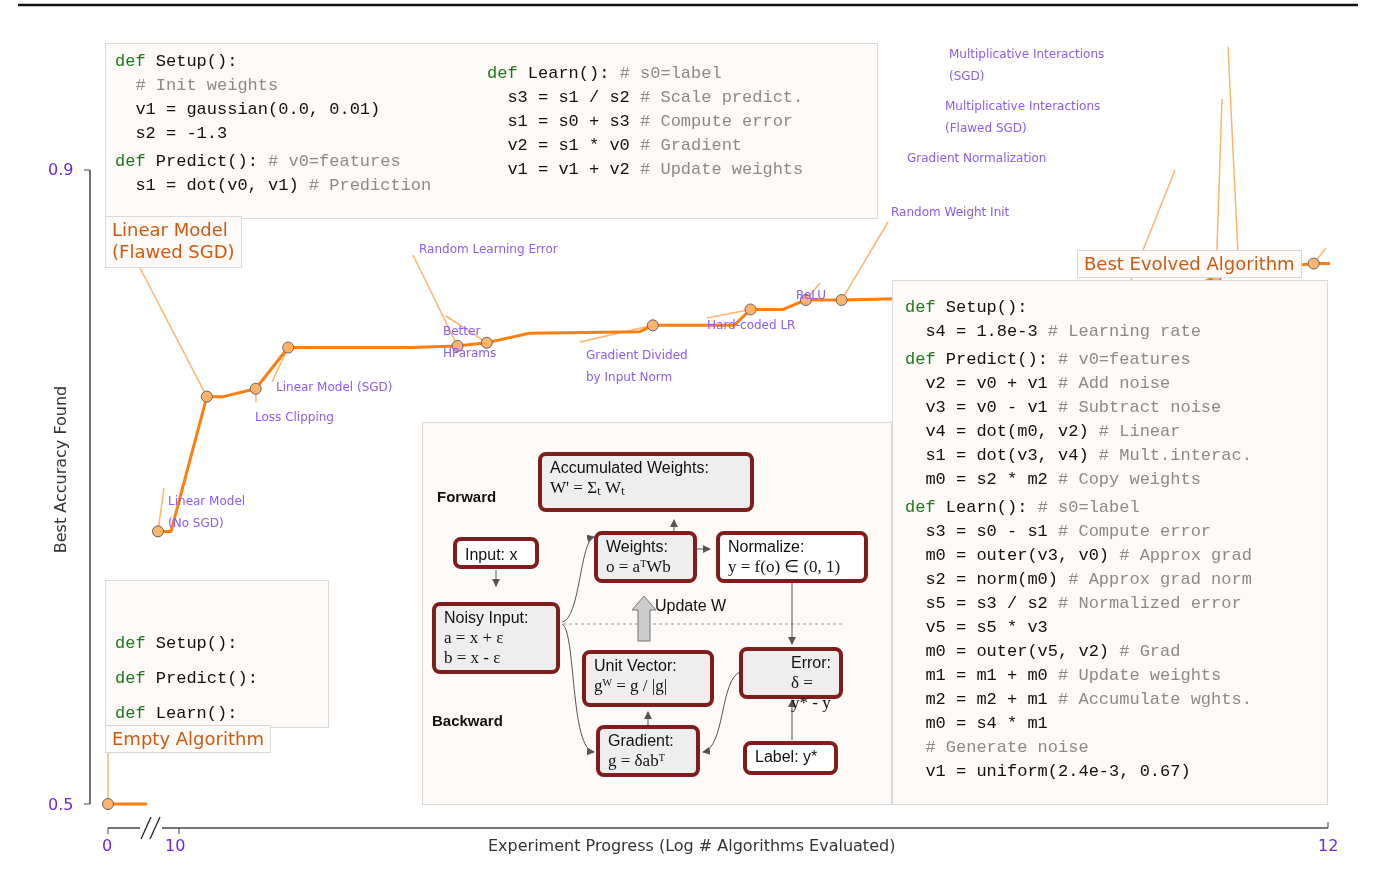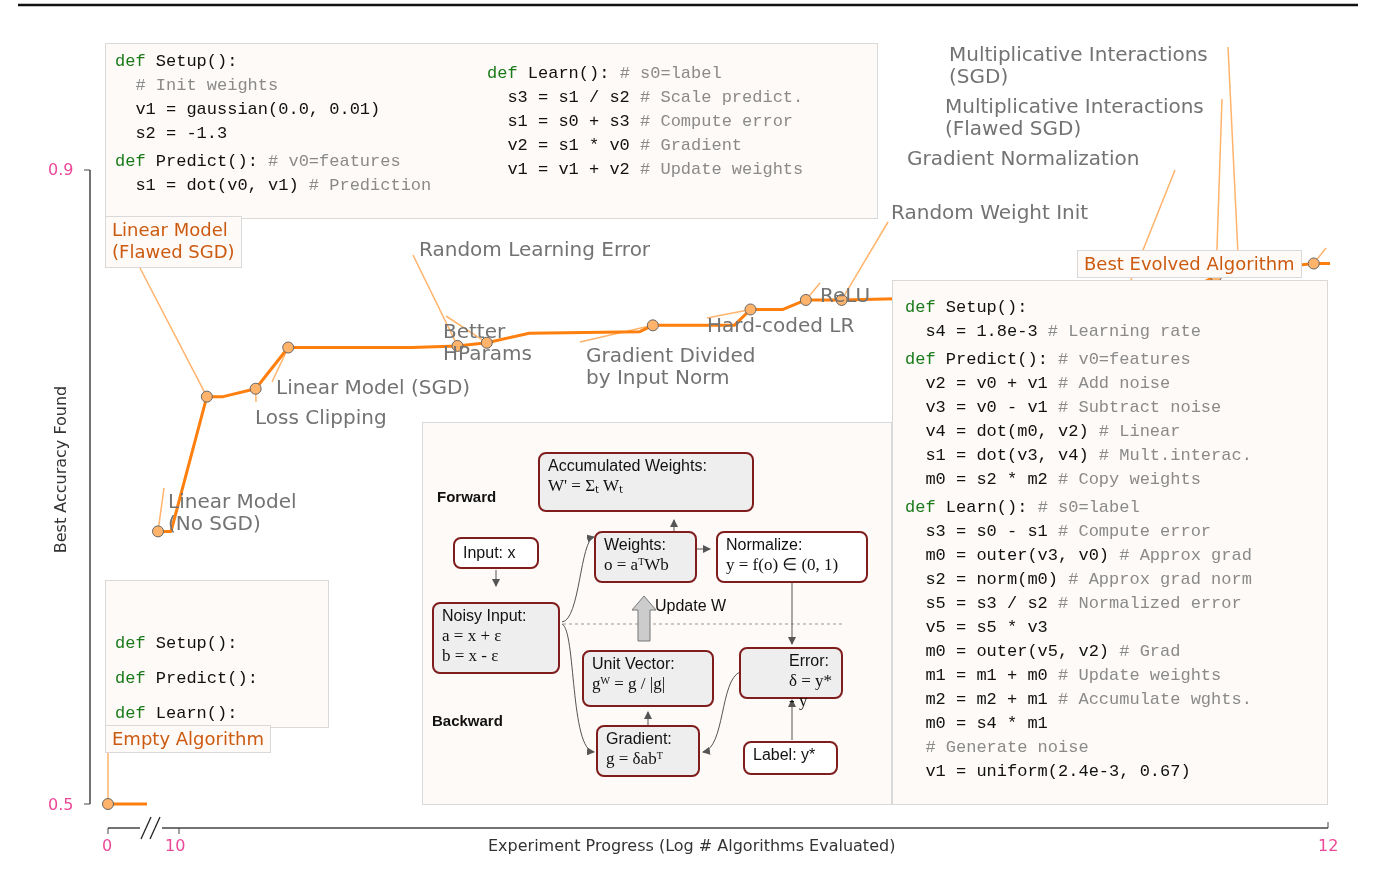--- a/index.html
+++ b/index.html
@@ -2,28 +2,28 @@
 <html><head>
 <meta charset="utf-8">
 <style>
   html, body { margin:0; padding:0; background:#ffffff; }
   body { width:1378px; height:880px; position:relative; overflow:hidden; font-family:"DejaVu Sans", sans-serif; }
   #chart { position:absolute; left:0; top:0; }
   .box { position:absolute; background:#fdfaf7; border:1px solid #d9d9d9; box-sizing:border-box; }
   .code { position:absolute; font-family:"Liberation Mono", "DejaVu Sans Mono", monospace; font-size:17px; line-height:24px; color:#111; white-space:pre; }
   .code .kw { color:#1a7a1a; }
   .code .cm { color:#8a8a8a; }
-  .lbl { position:absolute; color:#737373; font-family:"DejaVu Sans", sans-serif; font-size:20px; line-height:22px; white-space:pre; }
+  .lbl { position:absolute; color:#8b5cf6; font-family:"DejaVu Sans", sans-serif; font-size:12px; line-height:22px; white-space:pre; }
   .lblbox { position:absolute; background:#fdfaf7; border:1px solid #d9d9d9; box-sizing:border-box; padding:2px 6px; color:#cc5a10; font-size:18px; line-height:22px; white-space:pre; }
-  .node { position:absolute; border:2px solid #7f1d1d; border-radius:8px; box-sizing:border-box; font-family:"Liberation Sans", sans-serif; font-size:16px; color:#111; padding:2px 8px; line-height:20px; background:#fff; }
+  .node { position:absolute; border:4px solid #7f1d1d; border-radius:8px; box-sizing:border-box; font-family:"Liberation Sans", sans-serif; font-size:16px; color:#111; padding:2px 8px; line-height:20px; background:#fff; }
   .node.gray { background:#eeeeee; }
   .node .math { font-family:"Liberation Serif", serif; font-size:17px; }
   .dirlbl { position:absolute; font-family:"Liberation Sans", sans-serif; font-weight:bold; font-size:15px; color:#111; }
   .axislbl { position:absolute; font-family:"DejaVu Sans", sans-serif; font-size:16px; color:#333; white-space:pre; }
-  .tick { position:absolute; font-family:"DejaVu Sans", sans-serif; font-size:16px; color:#ec4899; }
+  .tick { position:absolute; font-family:"DejaVu Sans", sans-serif; font-size:16px; color:#6d28d9; }
 </style>
 </head>
 <body>
 
 <svg id="chart" width="1378" height="880">
   <line x1="18" y1="5" x2="1358" y2="5" stroke="#111" stroke-width="2.5"></line>
   <g id="axes">
       <line x1="90" y1="170" x2="90" y2="804" stroke="#444" stroke-width="1.5"></line>
       <line x1="84" y1="170" x2="90" y2="170" stroke="#444"></line>
       <line x1="84" y1="804" x2="90" y2="804" stroke="#444"></line>
@@ -156,19 +156,19 @@
 <div class="lbl" style="left:168px; top:490px;">Linear Model
 (No SGD)</div>
 <div class="lbl" style="left:255px; top:406px;">Loss Clipping</div>
 <div class="lbl" style="left:276px; top:376px;">Linear Model (SGD)</div>
 <div class="lbl" style="left:419px; top:238px;">Random Learning Error</div>
 <div class="lbl" style="left:443px; top:320px;">Better
 HParams</div>
 <div class="lbl" style="left:586px; top:344px;">Gradient Divided
 by Input Norm</div>
 <div class="lbl" style="left:707px; top:314px;">Hard-coded LR</div>
-<div class="lbl" style="left:820px; top:284px;">ReLU</div>
+<div class="lbl" style="left:796px; top:284px;">ReLU</div>
 <div class="lbl" style="left:891px; top:201px;">Random Weight Init</div>
 <div class="lbl" style="left:907px; top:147px;">Gradient Normalization</div>
 <div class="lbl" style="left:945px; top:95px;">Multiplicative Interactions
 (Flawed SGD)</div>
 <div class="lbl" style="left:949px; top:43px;">Multiplicative Interactions
 (SGD)</div>
 
 </body></html>

